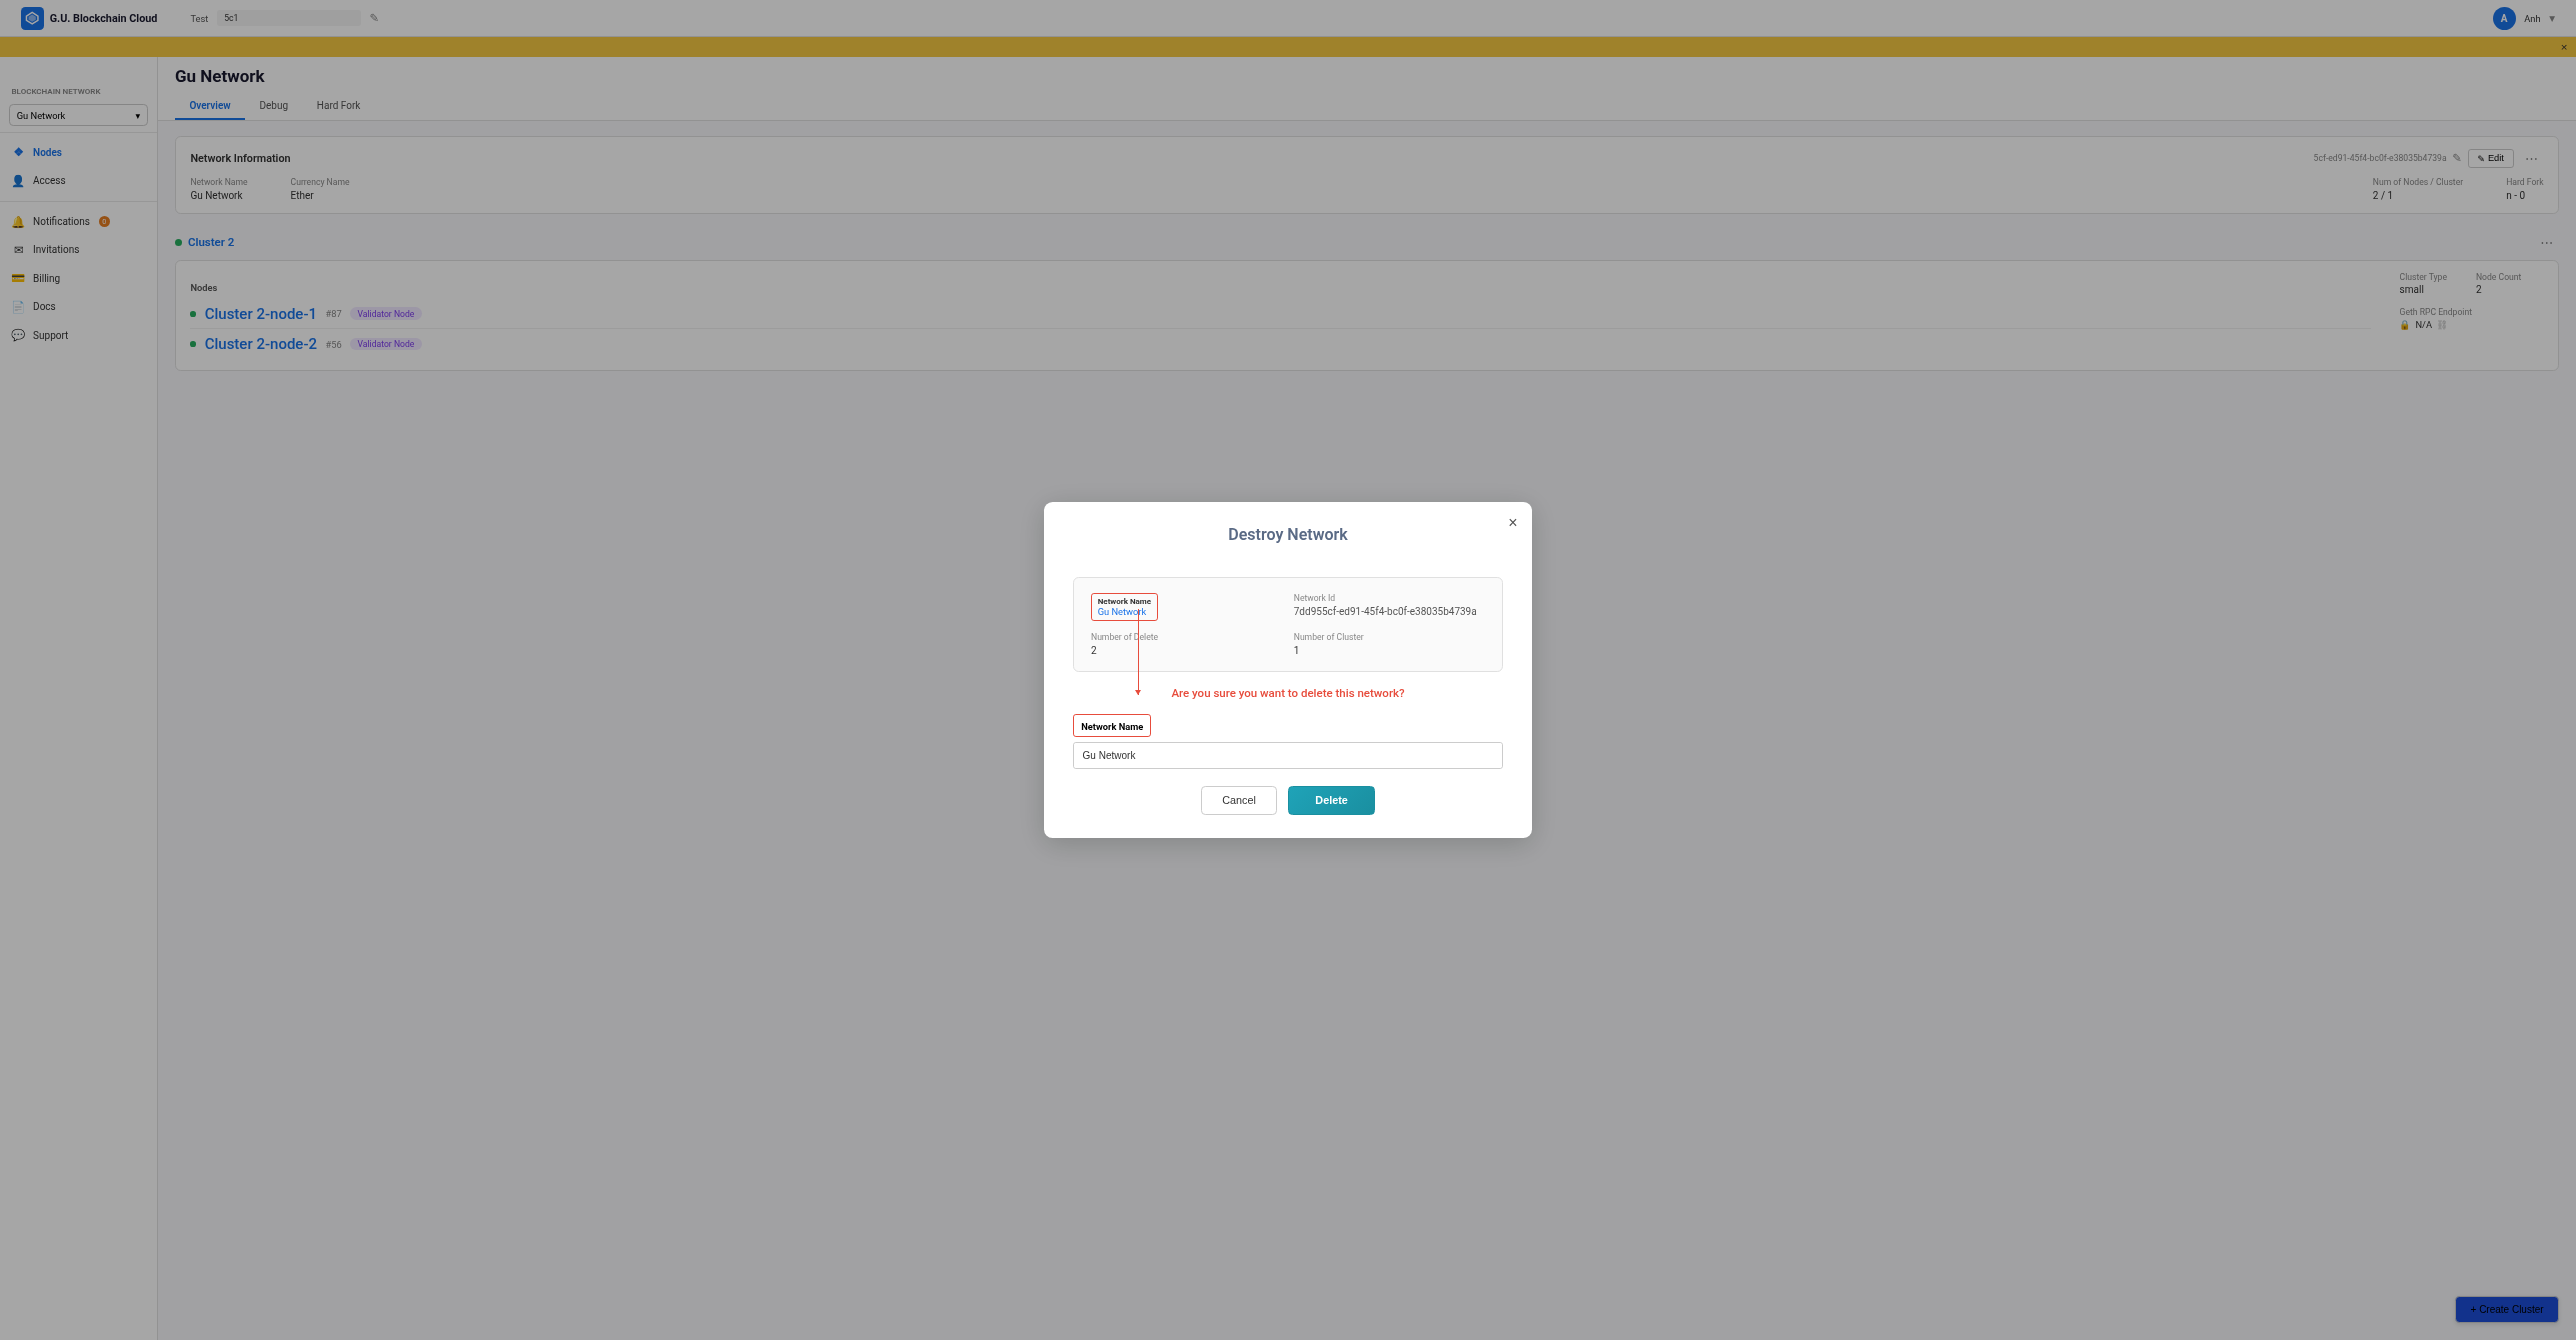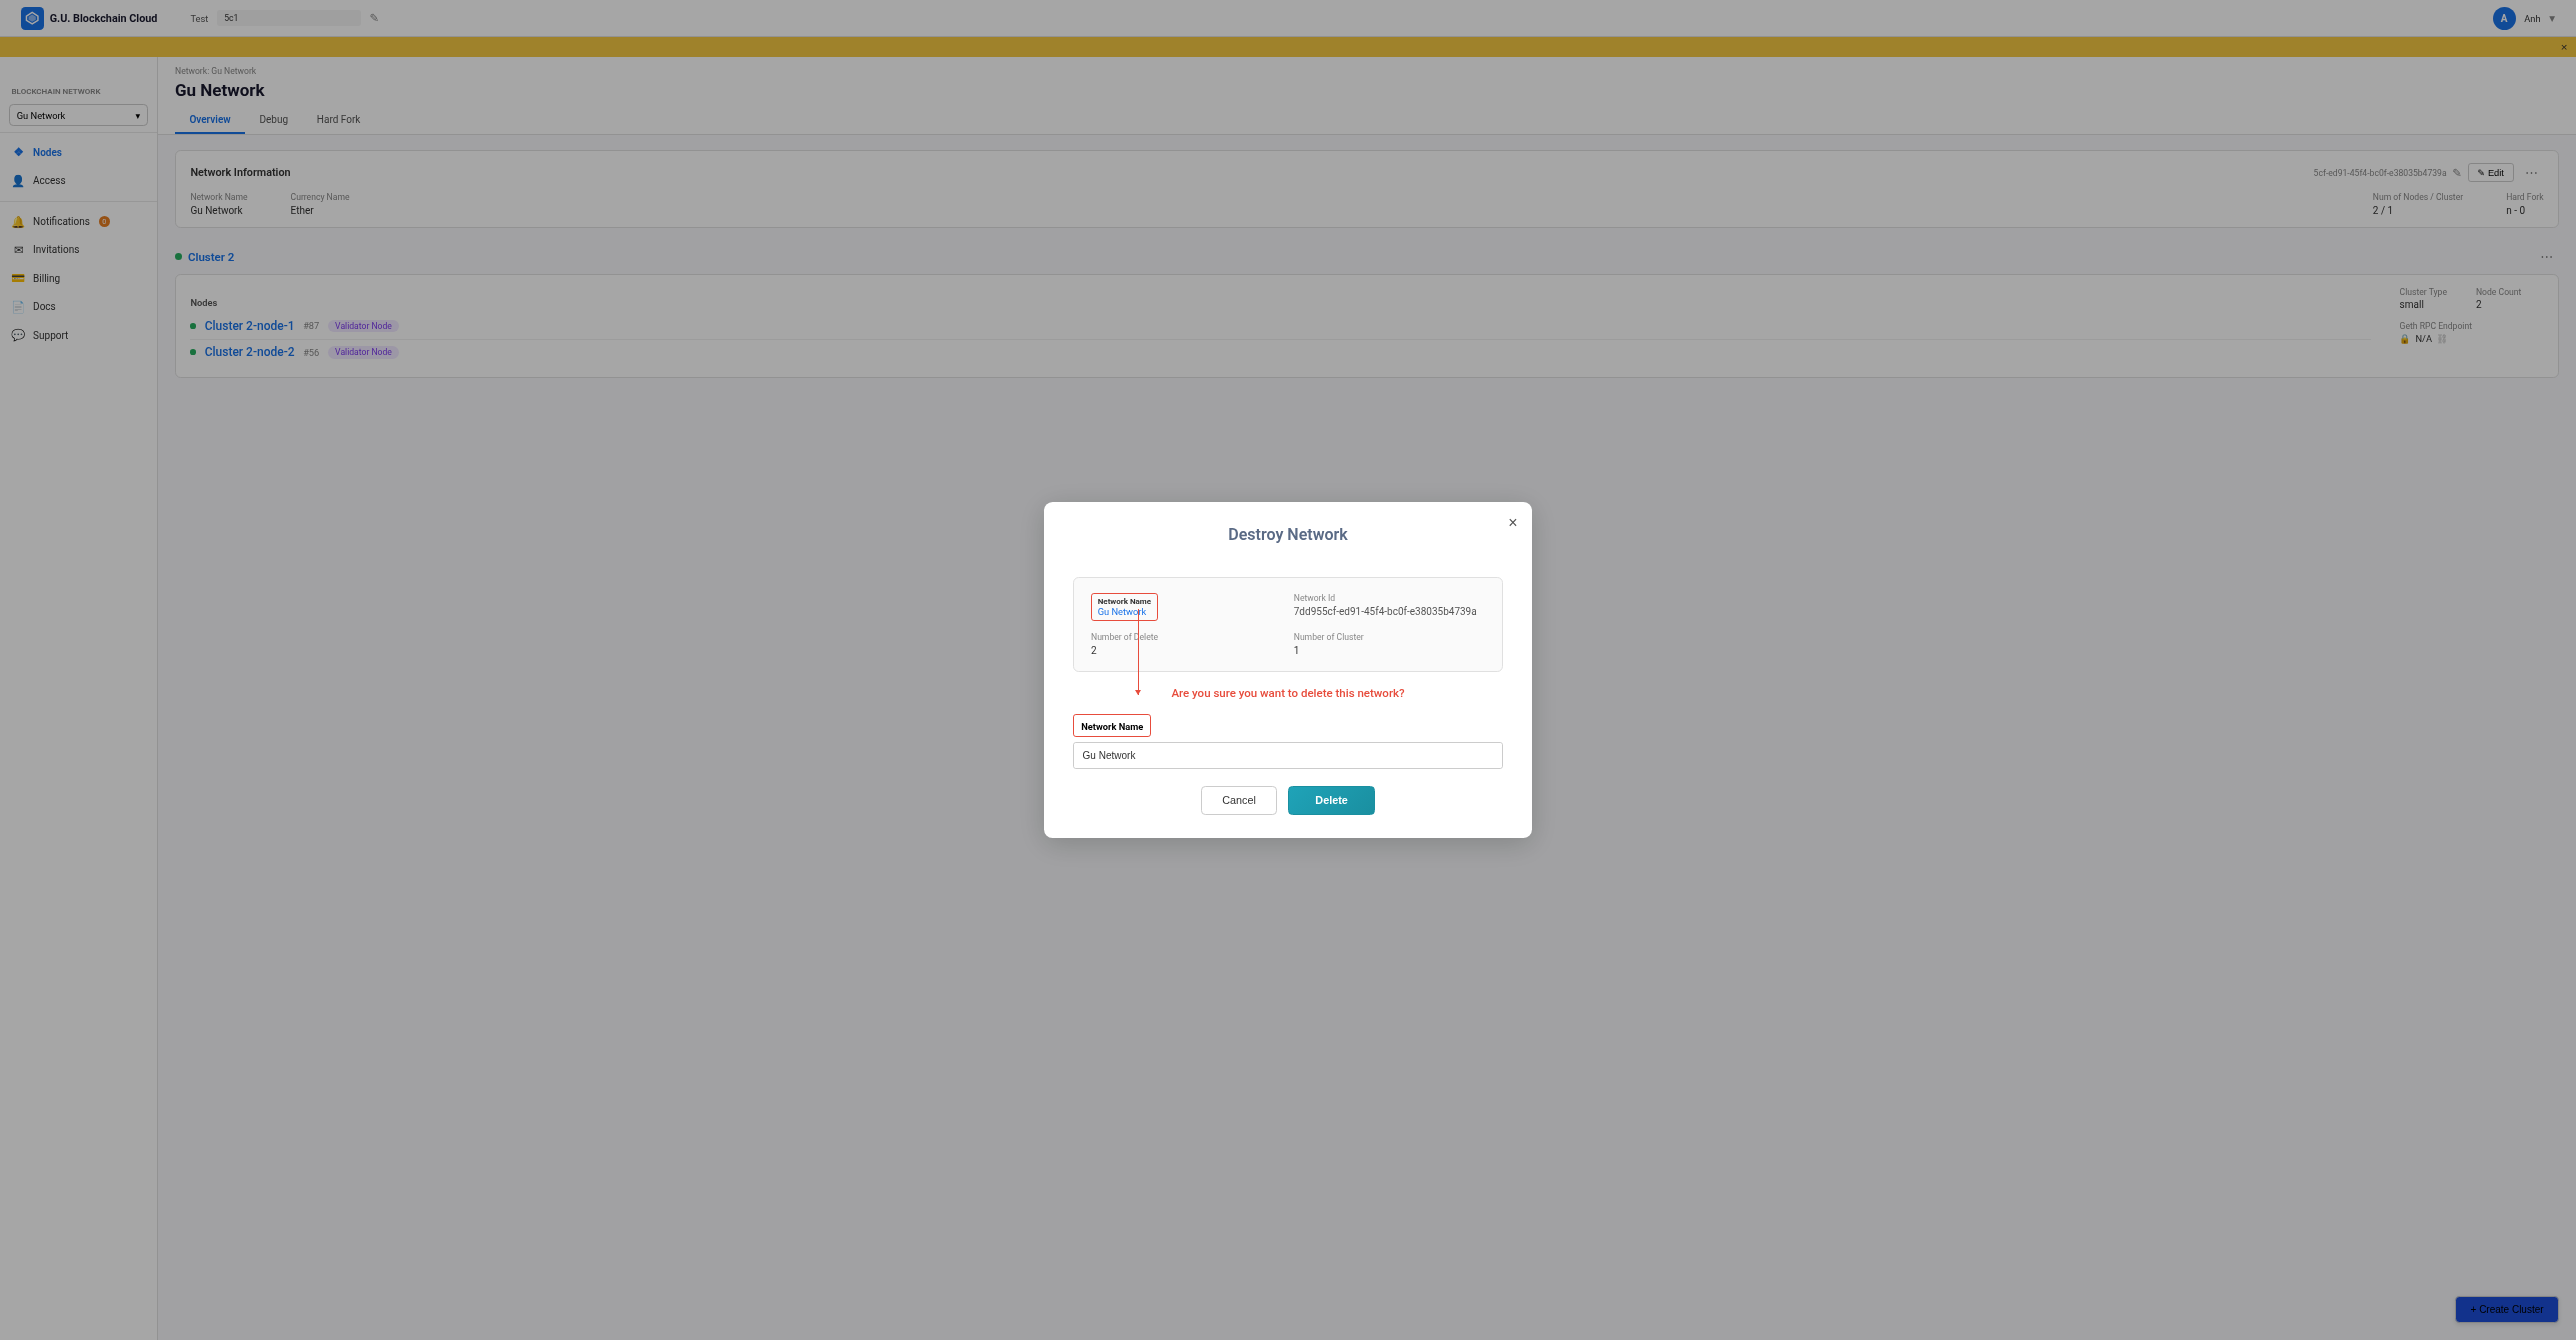--- a/index.html
+++ b/index.html
@@ -65,21 +65,21 @@
     .cluster-dot { width: 7.2px; height: 7.2px; border-radius: 50%; background: #27ae60; display: inline-block; }
     .cluster-card { background: #fff; border: 0.7px solid #e0e0e0; border-radius: 5.7px; padding: 11.5px 14.4px; }
     .cluster-meta { display: flex; gap: 29px; font-size: 9.3px; }
     .meta-label { color: #888; font-size: 8.6px; margin-bottom: 2.2px; }
     .meta-value { color: #333; font-size: 10px; }
     .nodes-section { margin-top: 10px; }
     .nodes-title { font-size: 9.3px; color: #555; margin-bottom: 5.7px; font-weight: 600; }
     .node-row { display: flex; align-items: center; gap: 8.6px; padding: 5.7px 0; border-bottom: 0.7px solid #f0f0f0; }
     .node-row:last-child { border-bottom: none; }
     .node-dot { width: 5.7px; height: 5.7px; border-radius: 50%; background: #27ae60; }
-    .node-link { color: #1a73e8; font-size: 12px; text-decoration: none; font-weight: 500; }
+    .node-link { color: #1a73e8; font-size: 15px; text-decoration: none; font-weight: 500; }
     .node-id { color: #888; font-size: 9.3px; }
     .node-badge { background: #f0e8ff; color: #7c3aed; border-radius: 8.6px; padding: 1.4px 7.2px; font-size: 8.6px; }
     .geth-value { display: flex; align-items: center; gap: 4.3px; font-size: 9.3px; color: #333; }
     .create-cluster-btn { position: fixed; bottom: 17px; right: 17px; background: #1d4ed8; border: 0.7px solid #ccc; border-radius: 4.3px; padding: 7.2px 14.4px; font-size: 10px; cursor: pointer; display: flex; align-items: center; gap: 4.3px; box-shadow: 0 1.4px 4.3px rgba(0,0,0,0.1); }
 
     
     .modal-overlay {
       position: fixed; top: 0; left: 0; right: 0; bottom: 0;
       background: rgba(0,0,0,0.35);
       display: flex; align-items: center; justify-content: center;
@@ -227,21 +227,20 @@
       <span>Docs</span>
     </div>
     <div class="sidebar-item">
       <span class="icon">💬</span>
       <span>Support</span>
     </div>
   </div>
 
   <div class="main">
     <div class="main-header">
-      <div class="breadcrumb">Network: Gu Network</div>
       <div class="page-title">Gu Network</div>
       <div class="tabs">
         <div class="tab active">Overview</div>
         <div class="tab">Debug</div>
         <div class="tab">Hard Fork</div>
       </div>
     </div>
 
     <div class="content-area">
 

